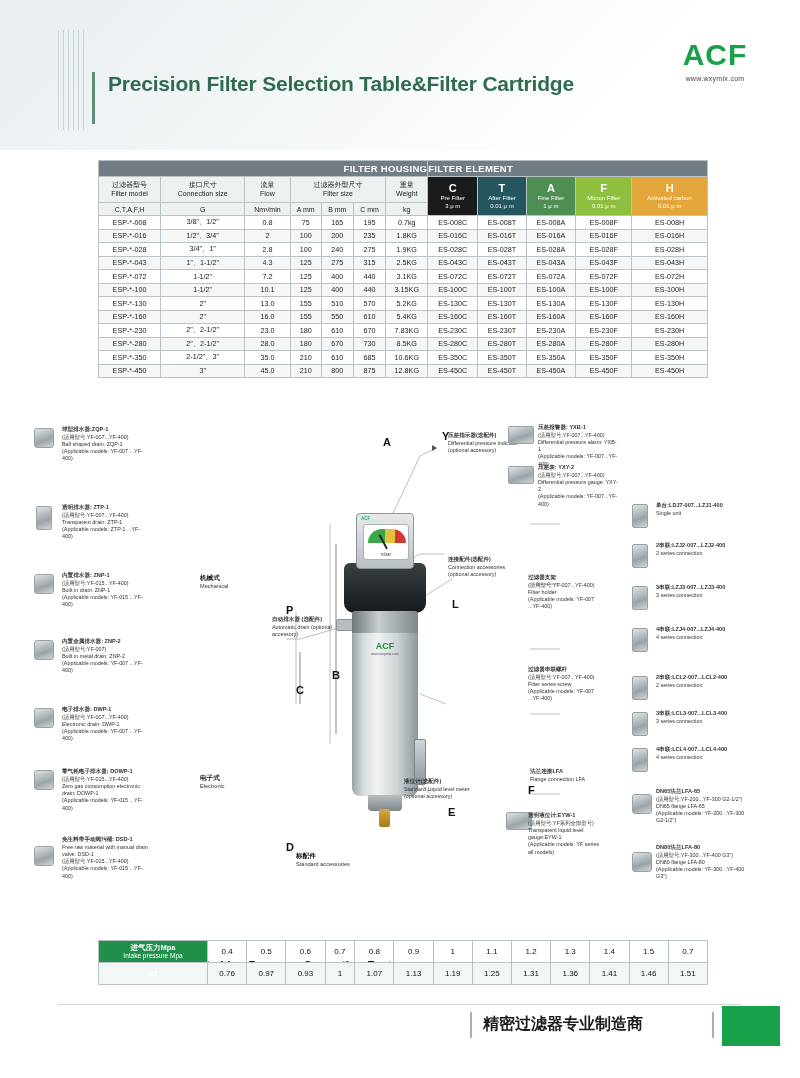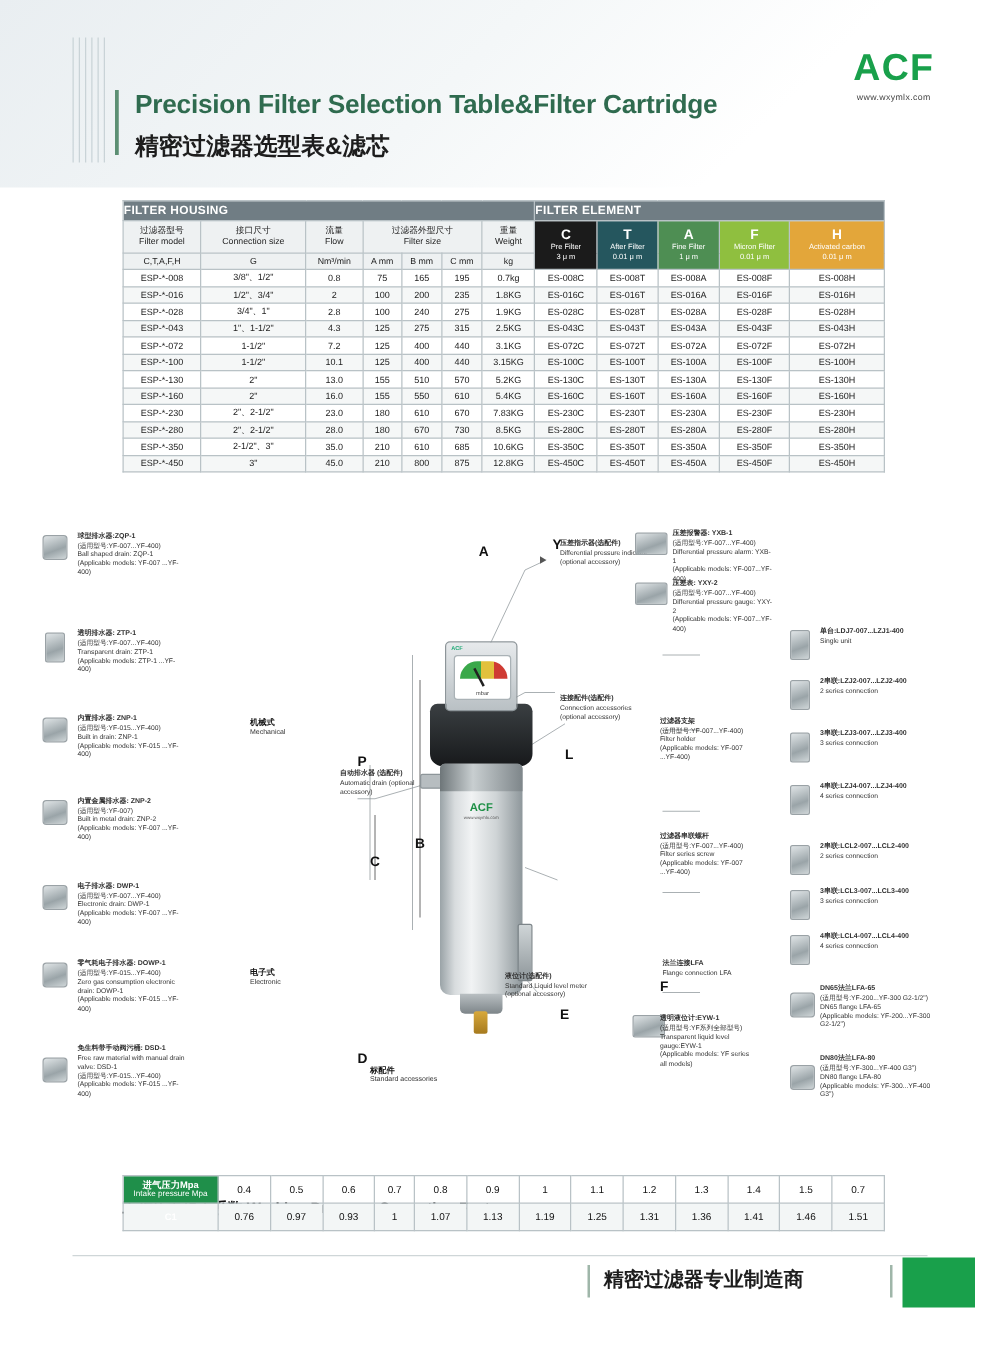--- a/index.html
+++ b/index.html
@@ -53,21 +53,21 @@
 
   
   .tbl {
     position: absolute; left: 98px; top: 160px; width: 610px;
     border-collapse: collapse;
     font-size: 7.2px; color: #222;
   }
   .tbl td, .tbl th { border: 1px solid #b9c2c6; padding: 0; }
   .grp-housing {
     background: #707d84; color: #fff; font-size: 9.5px; font-weight: bold;
-    text-align: left; height: 16px; letter-spacing: 0.3px;
+    text-align: right; height: 16px; letter-spacing: 0.3px;
   }
   .grp-element {
     background: #707d84; color: #fff; font-size: 9.5px; font-weight: bold;
     height: 16px; letter-spacing: 0.3px;
   }
   .hdr1 { background: #eef1f2; text-align: center; height: 26px; line-height: 1.25; font-size: 7px; }
   .hdr2 { background: #eef1f2; text-align: center; height: 13px; font-size: 7px; }
   .ecol { color: #fff; text-align: center; vertical-align: middle; height: 39px; line-height: 1.3; }
   .ecol b { font-size: 11px; display: block; }
   .ecol small { font-size: 6px; display: block; }
@@ -162,21 +162,21 @@
     position: absolute; left: 98px; top: 922px;
     font-size: 12px; font-weight: bold; color: #111; margin-top: 36px;
   }
   .wpc {
     position: absolute; left: 98px; top: 940px; width: 610px;
     border-collapse: collapse; font-size: 8px; color: #111;
   }
   .wpc td { border: 1px solid #b9c2c6; text-align: center; height: 22px; }
   .wpc td.head {
     background: #1f8f4a; color: #fff; font-weight: bold; font-size: 7.5px;
-    width: 76px; line-height: 1.25;
+    width: 109px; line-height: 1.25;
   }
   .wpc td.head small { display: block; font-weight: normal; font-size: 6.5px; }
   .wpc tr.r2 td { background: #f3f6f6; }
 
   
   .footline {
     position: absolute; left: 58px; top: 1004px; width: 684px; height: 1px; background: #cfd6d8;
   }
   .footer-en {
     position: absolute; left: 64px; top: 1016px;
@@ -200,21 +200,20 @@
     <i style="left:0"></i>
       <i style="left:5px"></i>
       <i style="left:10px"></i>
     <i style="left:15px"></i>
       <i style="left:20px"></i>
       <i style="left:25px"></i>
   </div>
   <div class="vbar"></div>
 
   <div class="title-en">Precision Filter Selection Table&amp;Filter Cartridge</div>
-  <div class="title-cn">精密过滤器选型表&amp;滤芯</div>
 
   <div class="logo">
     <div class="mark">ACF</div>
     <div class="url">www.wxymlx.com</div>
   </div>
 
   <table class="tbl">
     <tbody>
         <tr>
       <td class="grp-housing" colspan="7">FILTER HOUSING</td>

